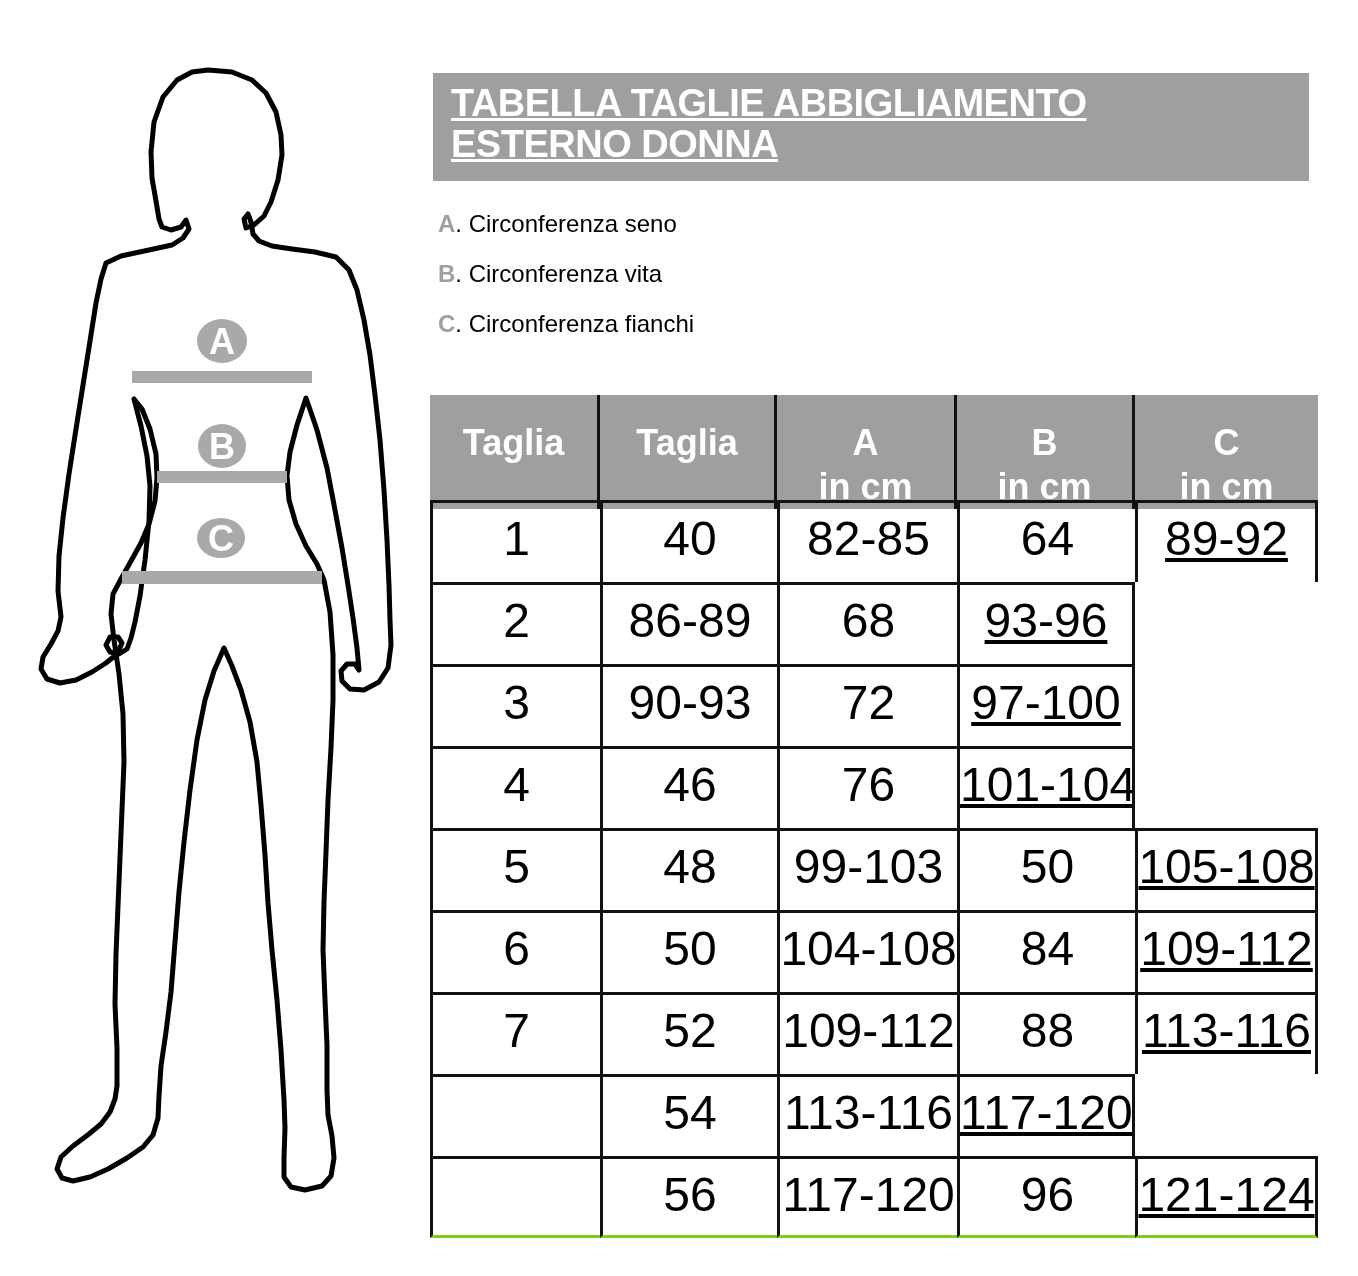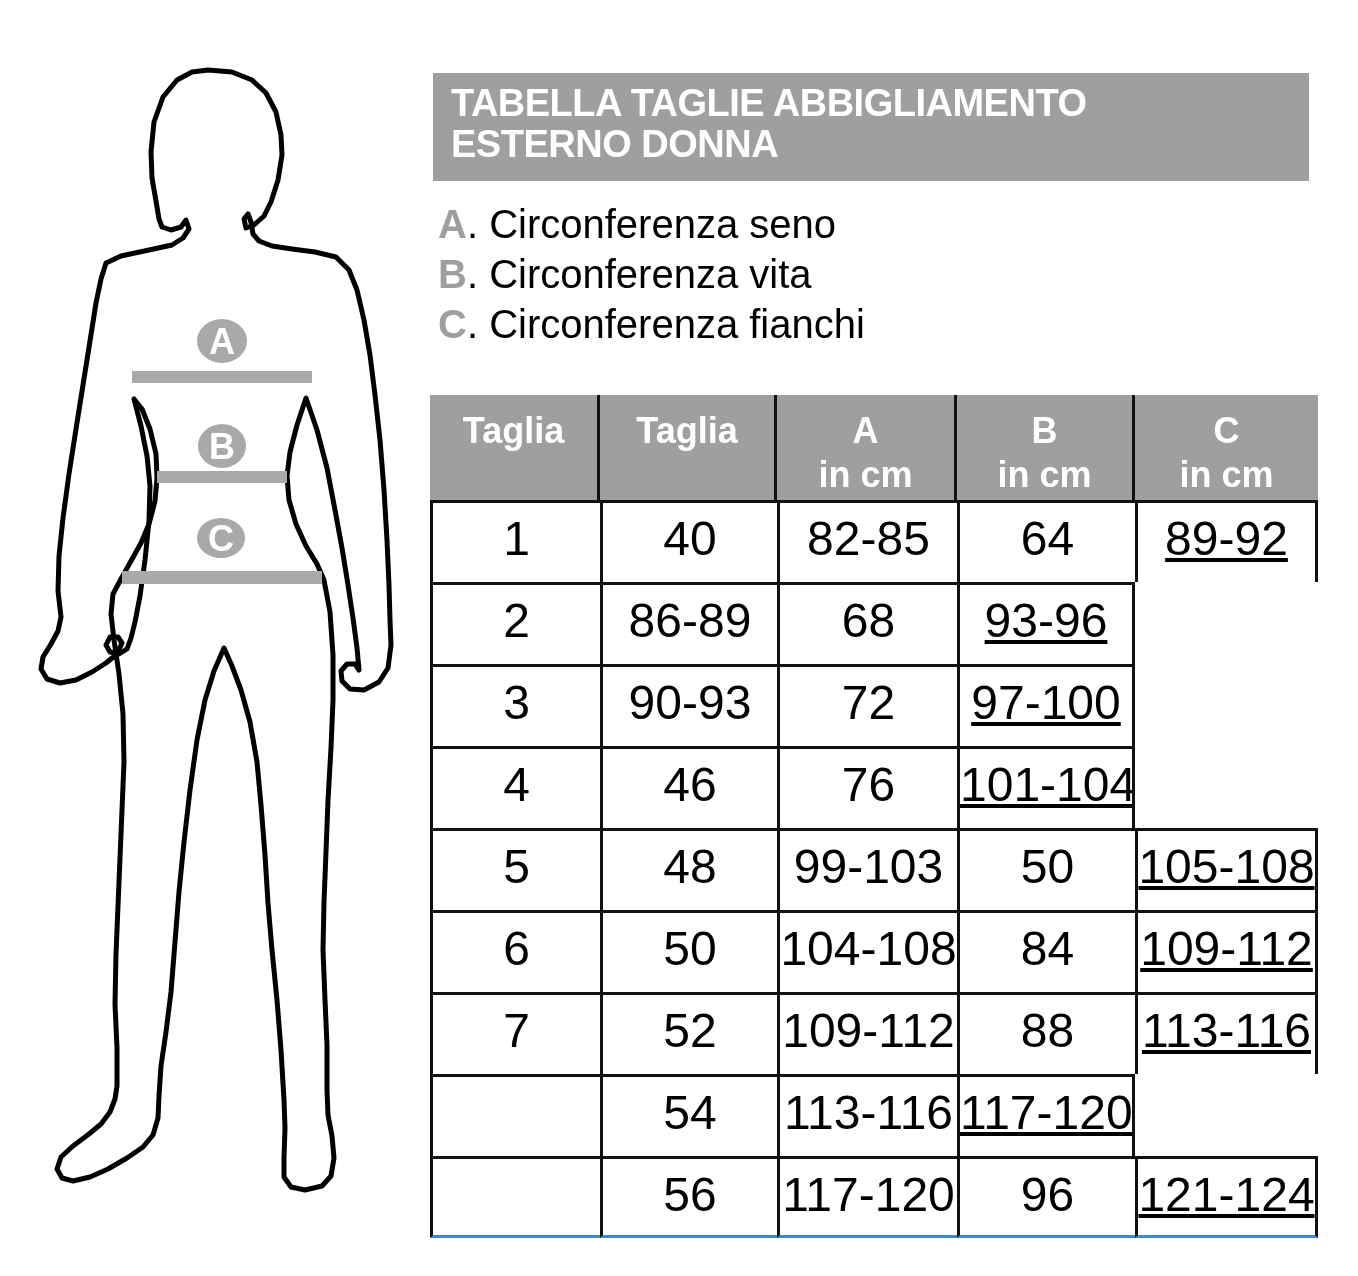--- a/index.html
+++ b/index.html
@@ -10,51 +10,51 @@
   }
   .figure-panel{position:absolute;left:0;top:0;width:430px;height:1276px;}
   .figure-panel svg{display:block;}
 
   .title-bar{
     position:absolute;left:433px;top:73px;width:876px;height:108px;
     background:#9f9f9f;color:#ffffff;font-weight:bold;
     font-size:38px;line-height:41px;letter-spacing:-0.5px;
     padding:10px 0 0 18px;box-sizing:border-box;
   }
-  .title-line{display:block;white-space:nowrap;}
+  .title-line{display:block;white-space:nowrap;text-decoration:underline;}
 
   .legend{
     position:absolute;left:438px;top:199px;
-    font-size:40px;line-height:50px;color:#000000;
+    font-size:24px;line-height:50px;color:#000000;
   }
   .legend-row{white-space:nowrap;}
   .legend-letter{color:#9f9f9f;font-weight:bold;}
 
   .size-table{position:absolute;left:430px;top:395px;width:888px;}
   .size-table{--cols:170px 177px 180px 178px 183px;}
   .thead{
     display:grid;grid-template-columns:var(--cols);
     height:105px;
   }
   .th{
     background:#9f9f9f;color:#ffffff;font-weight:bold;
     font-size:36px;line-height:44px;text-align:center;
-    padding-top:14px;box-sizing:border-box;
+    padding-top:26px;box-sizing:border-box;
   }
   .th:not(:last-child){border-right:3px solid #111111;}
   .tbody{display:block;}
   .trow{display:grid;grid-template-columns:var(--cols);height:82px;}
   .td{
     border-left:3px solid #111111;border-top:3px solid #111111;
     box-sizing:border-box;text-align:center;color:#000000;
     font-size:48px;line-height:52px;padding-top:10px;
     overflow:hidden;white-space:nowrap;
   }
   .td:last-child{border-right:3px solid #111111;text-decoration:underline;}
-  .trow:last-child .td{border-bottom:3px solid #3b82f6;}
+  .trow:last-child .td{border-bottom:3px solid #84cc16;}
 
   .badge-letter{
     font-family:"Liberation Sans","DejaVu Sans",sans-serif;
     font-weight:bold;font-size:36px;fill:#ffffff;
   }
 </style>
 </head>
 <body>
 
 <div class="figure-panel">

